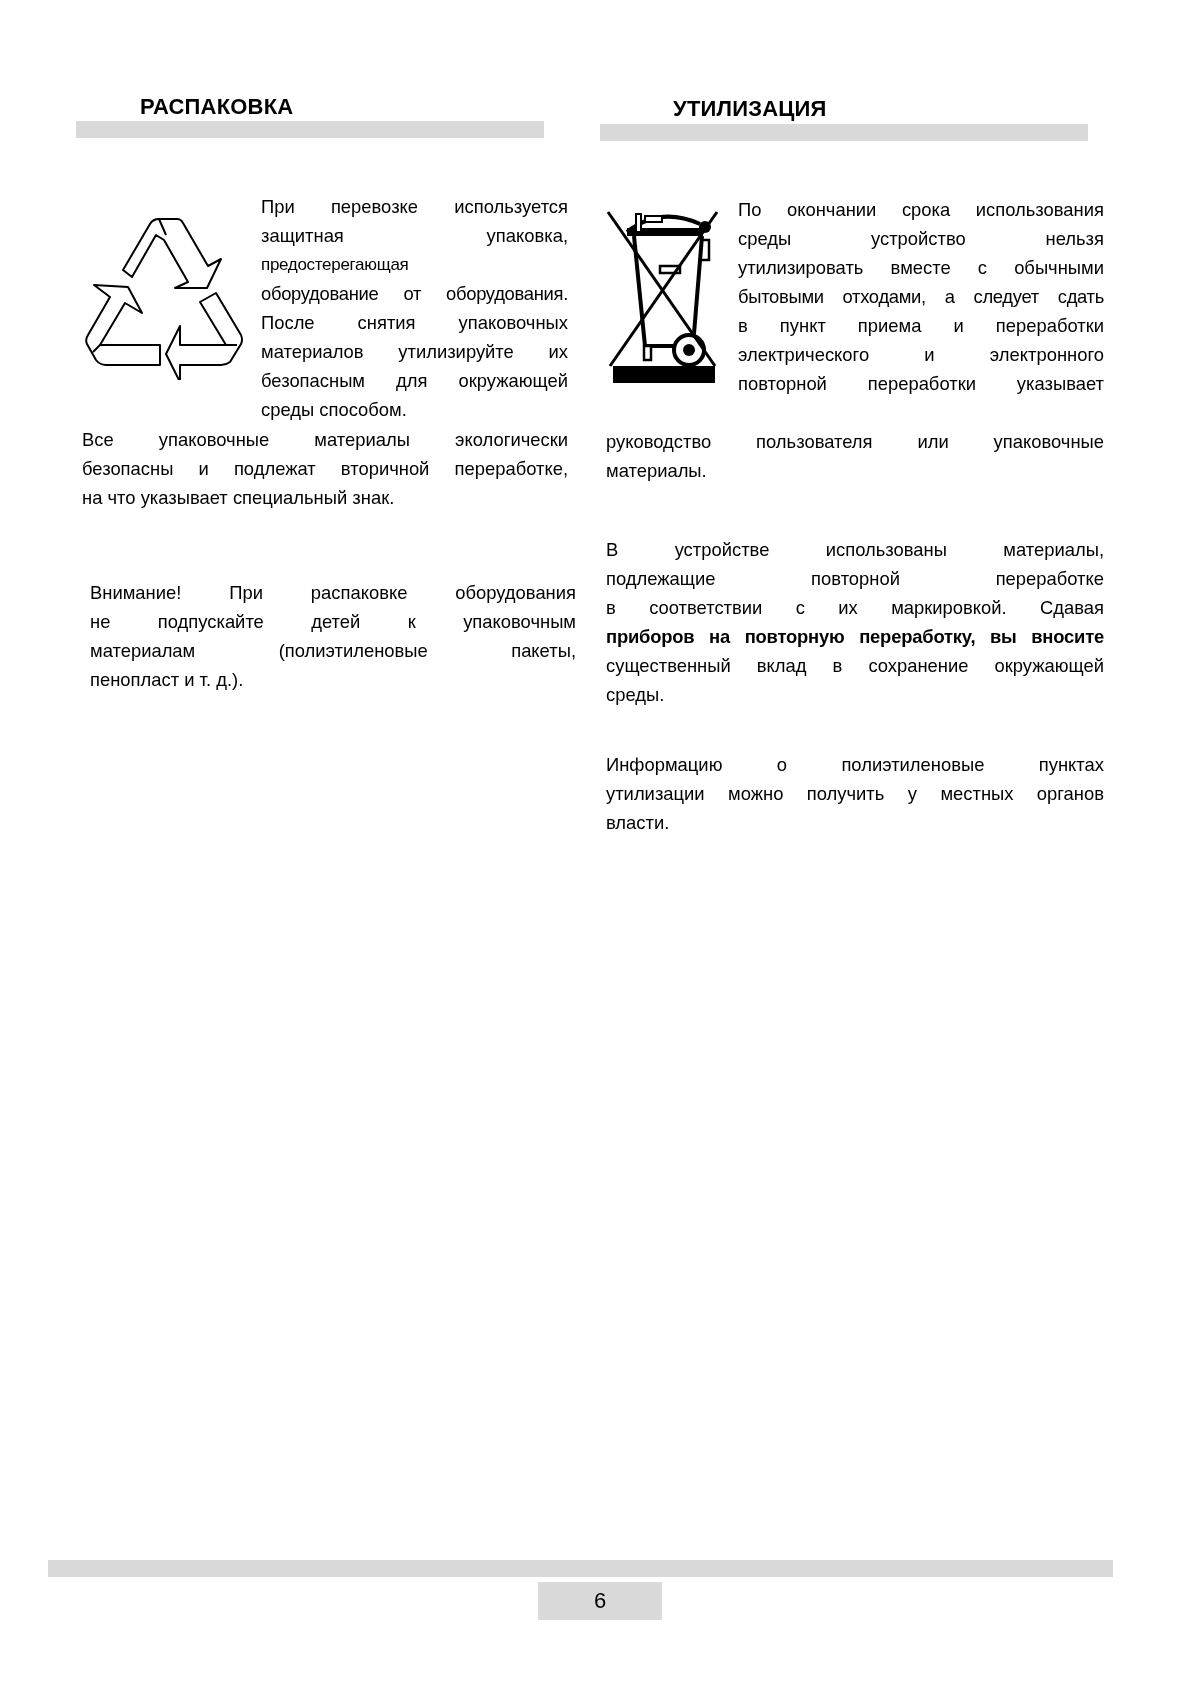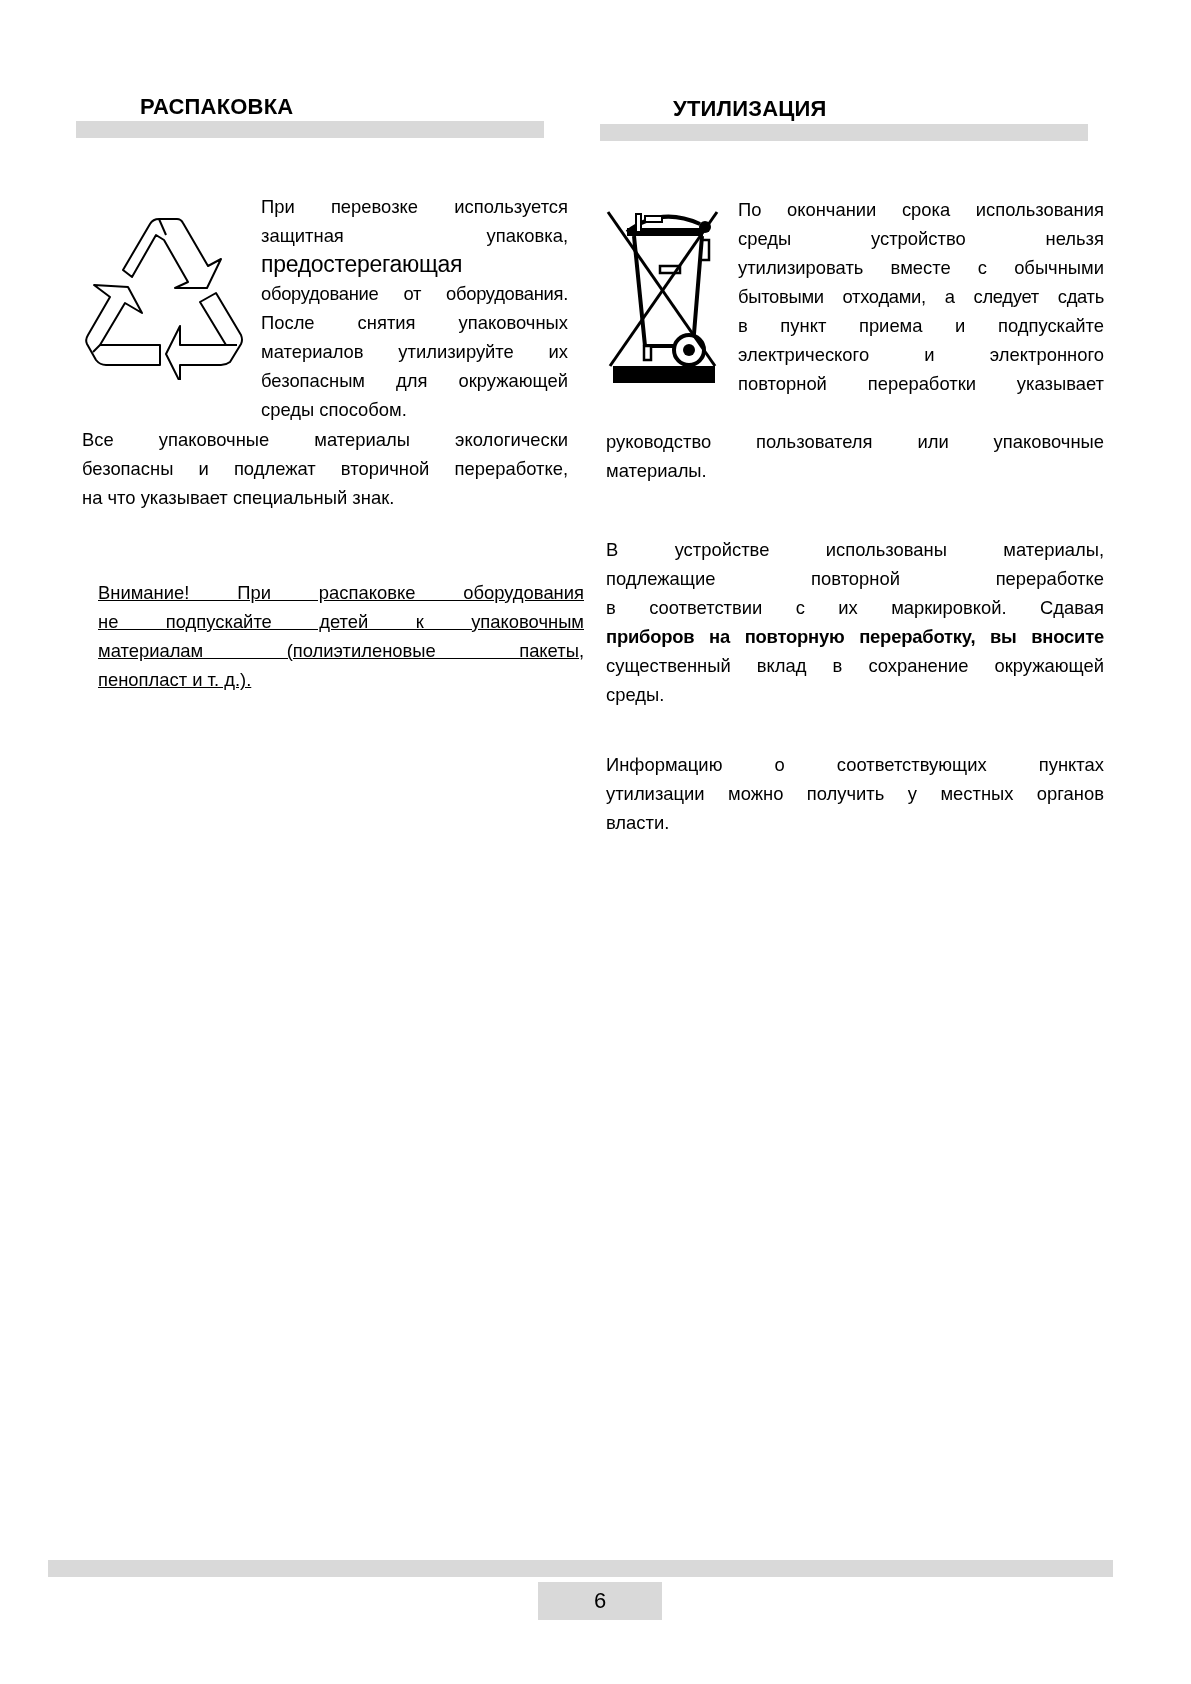--- a/index.html
+++ b/index.html
@@ -34,35 +34,35 @@
     <line x1="20" y1="135" x2="13" y2="142"></line>
 
     <path d="M120 92 L136 83 L161 125 Q163 130 161 134 L150 152 Q146 155 141 155 L100 155 L100 172 L86 144 L100 116 L100 135 L146 135 Z"></path>
     <line x1="146" y1="135" x2="157" y2="135"></line>
   </svg>
 </div>
 
 <div class="para" style="left:261px; top:192px; width:307px;">
   <span class="ln">При перевозке используется</span>
   <span class="ln">защитная упаковка,</span>
-  <span class="ln last" style="font-size:23px; letter-spacing:-0.3px;">предостерегающая</span>
+  <span class="ln last" style="font-size:17px; letter-spacing:-0.3px;">предостерегающая</span>
   <span class="ln" style="letter-spacing:-0.3px;">оборудование от оборудования.</span>
   <span class="ln">После снятия упаковочных</span>
   <span class="ln">материалов утилизируйте их</span>
   <span class="ln">безопасным для окружающей</span>
   <span class="ln last">среды способом.</span>
 </div>
 
 <div class="para" style="left:82px; top:425px; width:486px;">
   <span class="ln">Все упаковочные материалы экологически</span>
   <span class="ln">безопасны и подлежат вторичной переработке,</span>
   <span class="ln last">на что указывает специальный знак.</span>
 </div>
 
-<div class="para" style="left:98px; top:578px; width:486px;text-decoration:underline;">
+<div class="para" style="left:90px; top:578px; width:486px;">
   <span class="ln">Внимание! При распаковке оборудования</span>
   <span class="ln">не подпускайте детей к упаковочным</span>
   <span class="ln">материалам (полиэтиленовые пакеты,</span>
   <span class="ln last">пенопласт и т. д.).</span>
 </div>
 
 <div class="icon" style="left:605px; top:208px; width:115px; height:175px;">
   <svg width="115" height="175" viewBox="0 0 115 175" fill="none" stroke="#000">
 
     <path d="M22 24 Q55 -2 95 16" stroke-width="4"></path>
@@ -84,38 +84,38 @@
 
     <rect x="8" y="158" width="102" height="17" fill="#000" stroke="none"></rect>
   </svg>
 </div>
 
 <div class="para" style="left:738px; top:195px; width:366px;">
   <span class="ln">По окончании срока использования</span>
   <span class="ln">среды устройство нельзя</span>
   <span class="ln">утилизировать вместе с обычными</span>
   <span class="ln" style="letter-spacing:-0.3px;">бытовыми отходами, а следует сдать</span>
-  <span class="ln">в пункт приема и подпускайте</span>
+  <span class="ln">в пункт приема и переработки</span>
   <span class="ln">электрического и электронного</span>
   <span class="ln">повторной переработки указывает</span>
 </div>
 <div class="para" style="left:606px; top:427px; width:498px;">
   <span class="ln">руководство пользователя или упаковочные</span>
   <span class="ln last">материалы.</span>
 </div>
 
 <div class="para" style="left:606px; top:535px; width:498px;">
   <span class="ln">В устройстве использованы материалы,</span>
   <span class="ln">подлежащие повторной переработке</span>
   <span class="ln">в соответствии с их маркировкой. Сдавая</span>
   <span class="ln" style="letter-spacing:-0.2px;font-weight:bold;">приборов на повторную переработку, вы вносите</span>
   <span class="ln">существенный вклад в сохранение окружающей</span>
   <span class="ln last">среды.</span>
 </div>
 
 <div class="para" style="left:606px; top:750px; width:498px;">
-  <span class="ln">Информацию о соответствующих пунктах</span>
+  <span class="ln">Информацию о полиэтиленовые пунктах</span>
   <span class="ln">утилизации можно получить у местных органов</span>
   <span class="ln last">власти.</span>
 </div>
 
 <div class="bar" style="left:48px; top:1560px; width:1065px; height:17px;"></div>
 <div class="page-num">6</div>
 
 </body></html>

